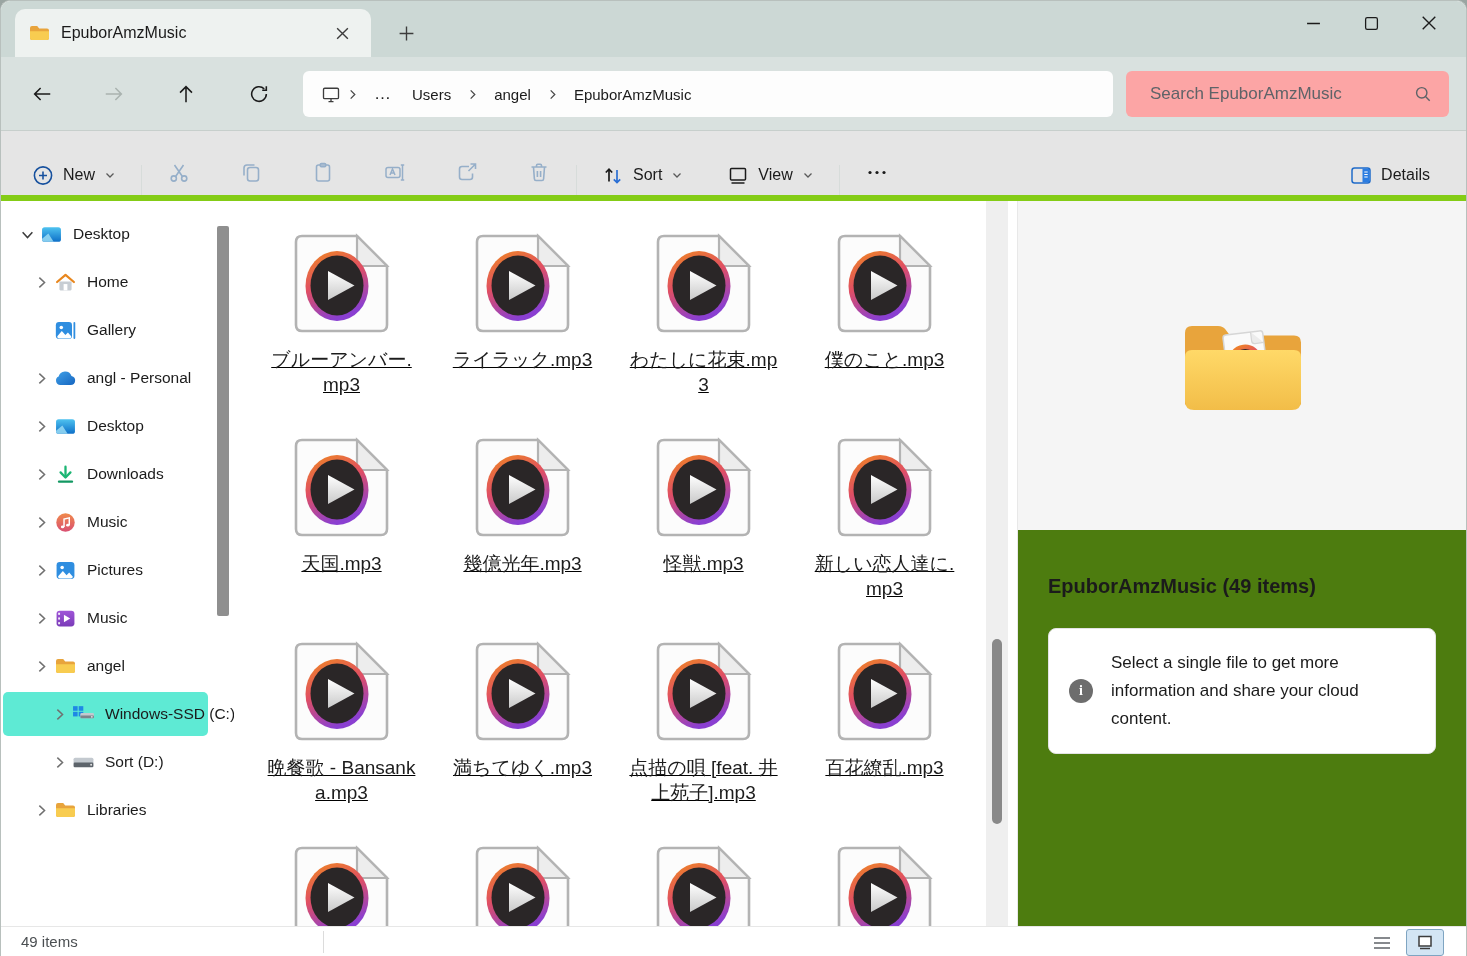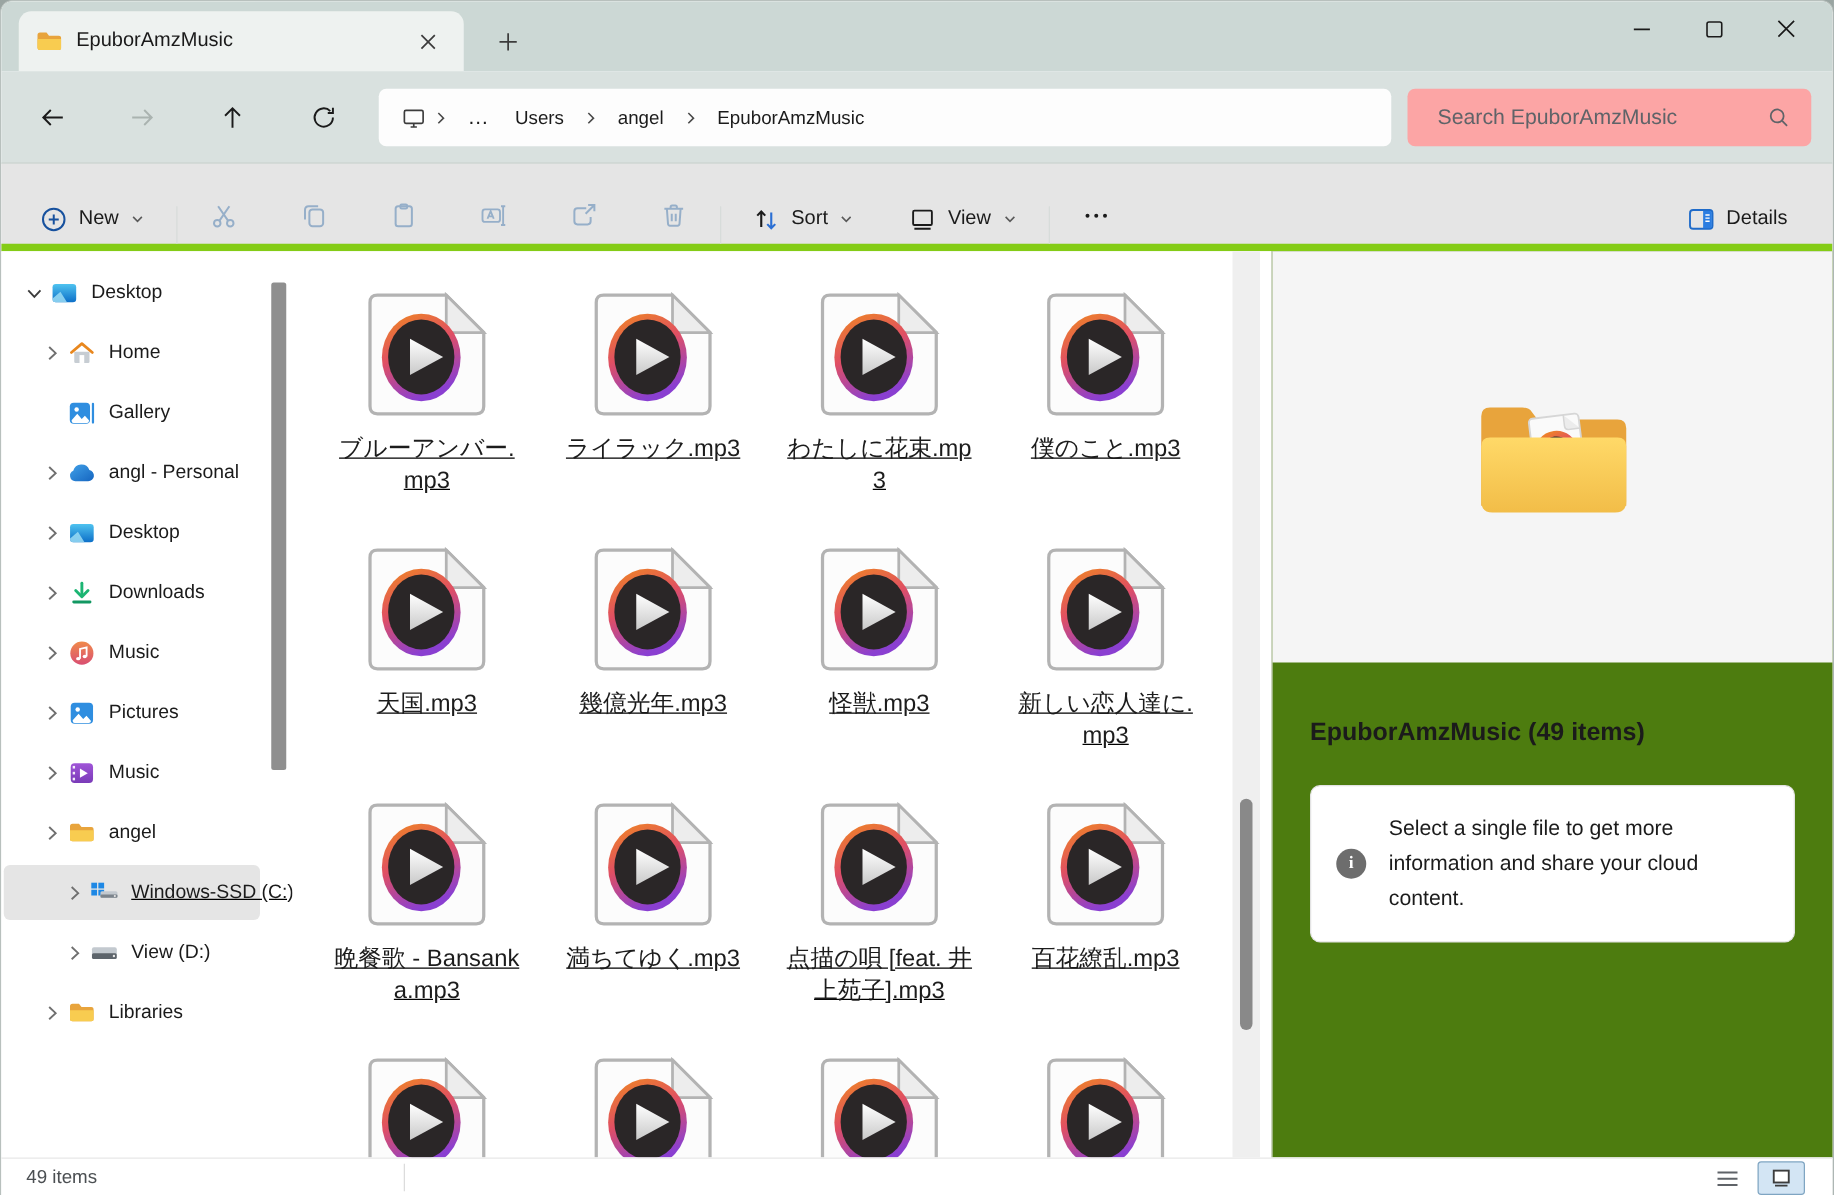--- a/index.html
+++ b/index.html
@@ -43,21 +43,21 @@
   .tb-spacer { flex:1; }
   .icon24 { width:24px; height:24px; display:inline-flex; }
   .icon20 { width:20px; height:20px; display:inline-flex; }
   .chev-sm { width:14px; height:14px; display:inline-flex; }
 
   
   .main { position:absolute; left:0; top:200px; width:100%; height:725px; background:#fff; }
 
   .sidebar { position:absolute; left:0; top:0; width:233px; height:725px; overflow:hidden; padding-top:11px; }
   .side-row { display:flex; align-items:center; height:44px; margin:0 26px 4px 2px; border-radius:5px; }
-  .side-row.selected { background:#e5e5e5;text-decoration:underline; }
+  .side-row.selected { background:#5eead4; }
   .side-chev { width:24px; height:24px; display:flex; align-items:center; justify-content:center; flex:none; }
   .side-icon { width:24px; height:24px; margin-right:10px; display:flex; align-items:center; justify-content:center; flex:none; }
   .side-label { font-size:15.5px; color:#1b1b1b; white-space:nowrap; }
   .lv0 { padding-left:12px; } .lv1 { padding-left:26px;text-align:right; } .lv2 { padding-left:44px; }
   .side-scroll { position:absolute; left:215px; top:0; width:14px; height:725px; }
   .side-thumb { position:absolute; left:1px; top:25px; width:12px; height:390px; background:#8f8f8f; border-radius:2px; }
 
   .files-area { position:absolute; left:233px; top:0; width:752px; height:725px; overflow:hidden;
                 display:grid; grid-template-columns:repeat(4,181px); grid-auto-rows:204px; padding:10px 0 0 17px;text-decoration:underline; }
   .file-cell { display:flex; flex-direction:column; align-items:center; padding-top:22px; }
@@ -534,21 +534,21 @@
               <path d="M4 1.5 L8.8 6 L4 10.5" stroke="#707070" stroke-width="1.4" fill="none"></path>
             </svg>
           </span>
           <span class="side-icon">
             <svg width="23" height="15" viewBox="0 0 22 14">
               <rect x="1.5" y="2.5" width="19" height="6" rx="1.5" fill="#c3c9cf"></rect>
               <rect x="1.5" y="7" width="19" height="4.5" rx="1.2" fill="#5d646b"></rect>
               <circle cx="18.3" cy="9.2" r="0.9" fill="#e8e8e8"></circle>
             </svg>
           </span>
-          <span class="side-label">View (D:)</span>
+          <span class="side-label">Sort (D:)</span>
         </div>
         <div class="side-row lv1">
           <span class="side-chev">
             <svg width="13" height="13" viewBox="0 0 12 12">
               <path d="M4 1.5 L8.8 6 L4 10.5" stroke="#707070" stroke-width="1.4" fill="none"></path>
             </svg>
           </span>
           <span class="side-icon">
             <svg width="20" height="16" viewBox="0 0 20 16">
               <path d="M1 3 q0-2 2-2 h5.2 l2 2.6 h7.8 q2 0 2 2 V13 q0 2-2 2 H3 q-2 0-2-2 Z" fill="#e8a43c"></path>

